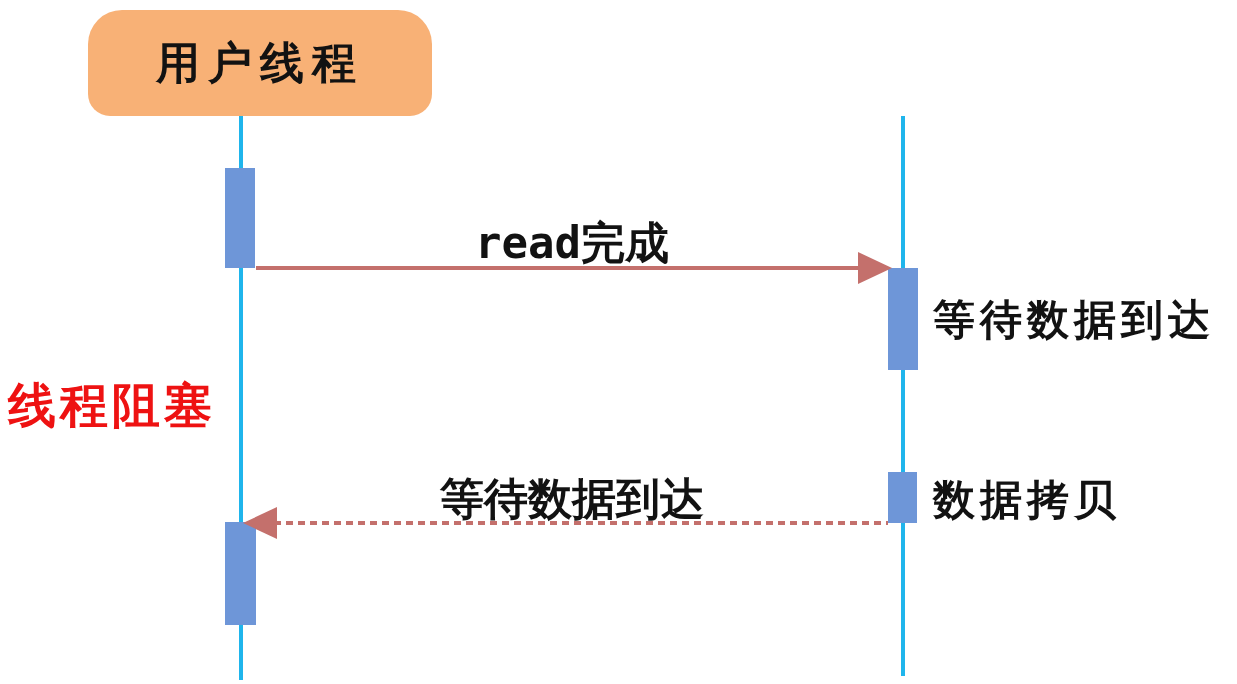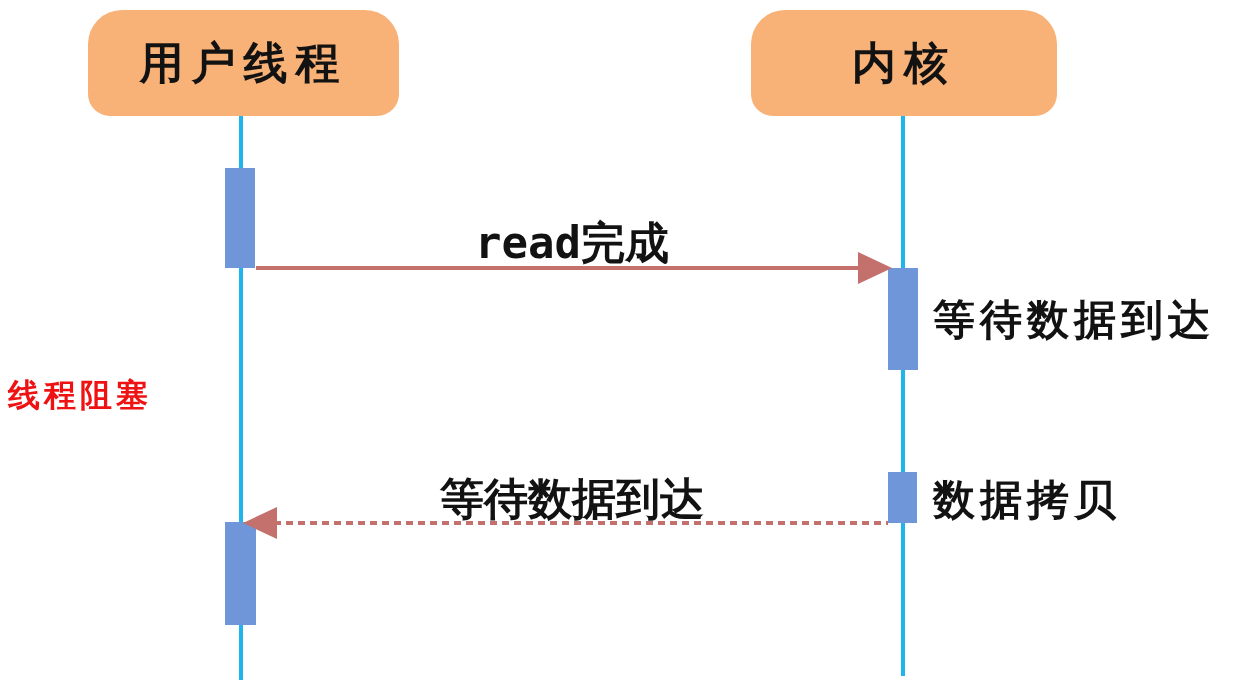--- a/index.html
+++ b/index.html
@@ -26,21 +26,21 @@
     align-items: center;
     justify-content: center;
   }
   .actor-box .actor-label {
     font-size: 44px;
     font-weight: bold;
     color: #121212;
     letter-spacing: 8px;
     white-space: nowrap;
   }
-  .actor-user { left: 88px;  width: 311px; }
+  .actor-user { left: 88px;  width: 344px; }
   .actor-kernel { left: 751px; width: 306px; }
 
   
   .lifeline {
     position: absolute;
     width: 4px;
     background: #1FB5EC;
   }
   .lifeline-user   { left: 239px; top: 116px; height: 564px; }
   .lifeline-kernel { left: 901px; top: 116px; height: 560px; }
@@ -106,37 +106,34 @@
     font-weight: bold;
     color: #121212;
     letter-spacing: 5px;
     white-space: nowrap;
   }
   .label-wait { left: 933px; top: 292px; }
   .label-copy { left: 933px; top: 472px; }
   .label-blocked {
     position: absolute;
     left: 8px; top: 374px;
-    font-size: 32px;
+    font-size: 48px;
     font-weight: bold;
     color: #EE1212;
     letter-spacing: 4px;
     white-space: nowrap;
   }
 </style>
 </head>
 <body>
 
 <div class="stage">
 
   <div class="actor-box actor-user">
     <span class="actor-label">用户线程</span>
-  </div>
-  <div class="actor-box actor-kernel">
-    <span class="actor-label">内核</span>
   </div>
 
   <div class="lifeline lifeline-user"></div>
   <div class="lifeline lifeline-kernel"></div>
 
   <div class="activation act-user-1"></div>
   <div class="activation act-kernel-1"></div>
   <div class="activation act-kernel-2"></div>
   <div class="activation act-user-2"></div>
 

